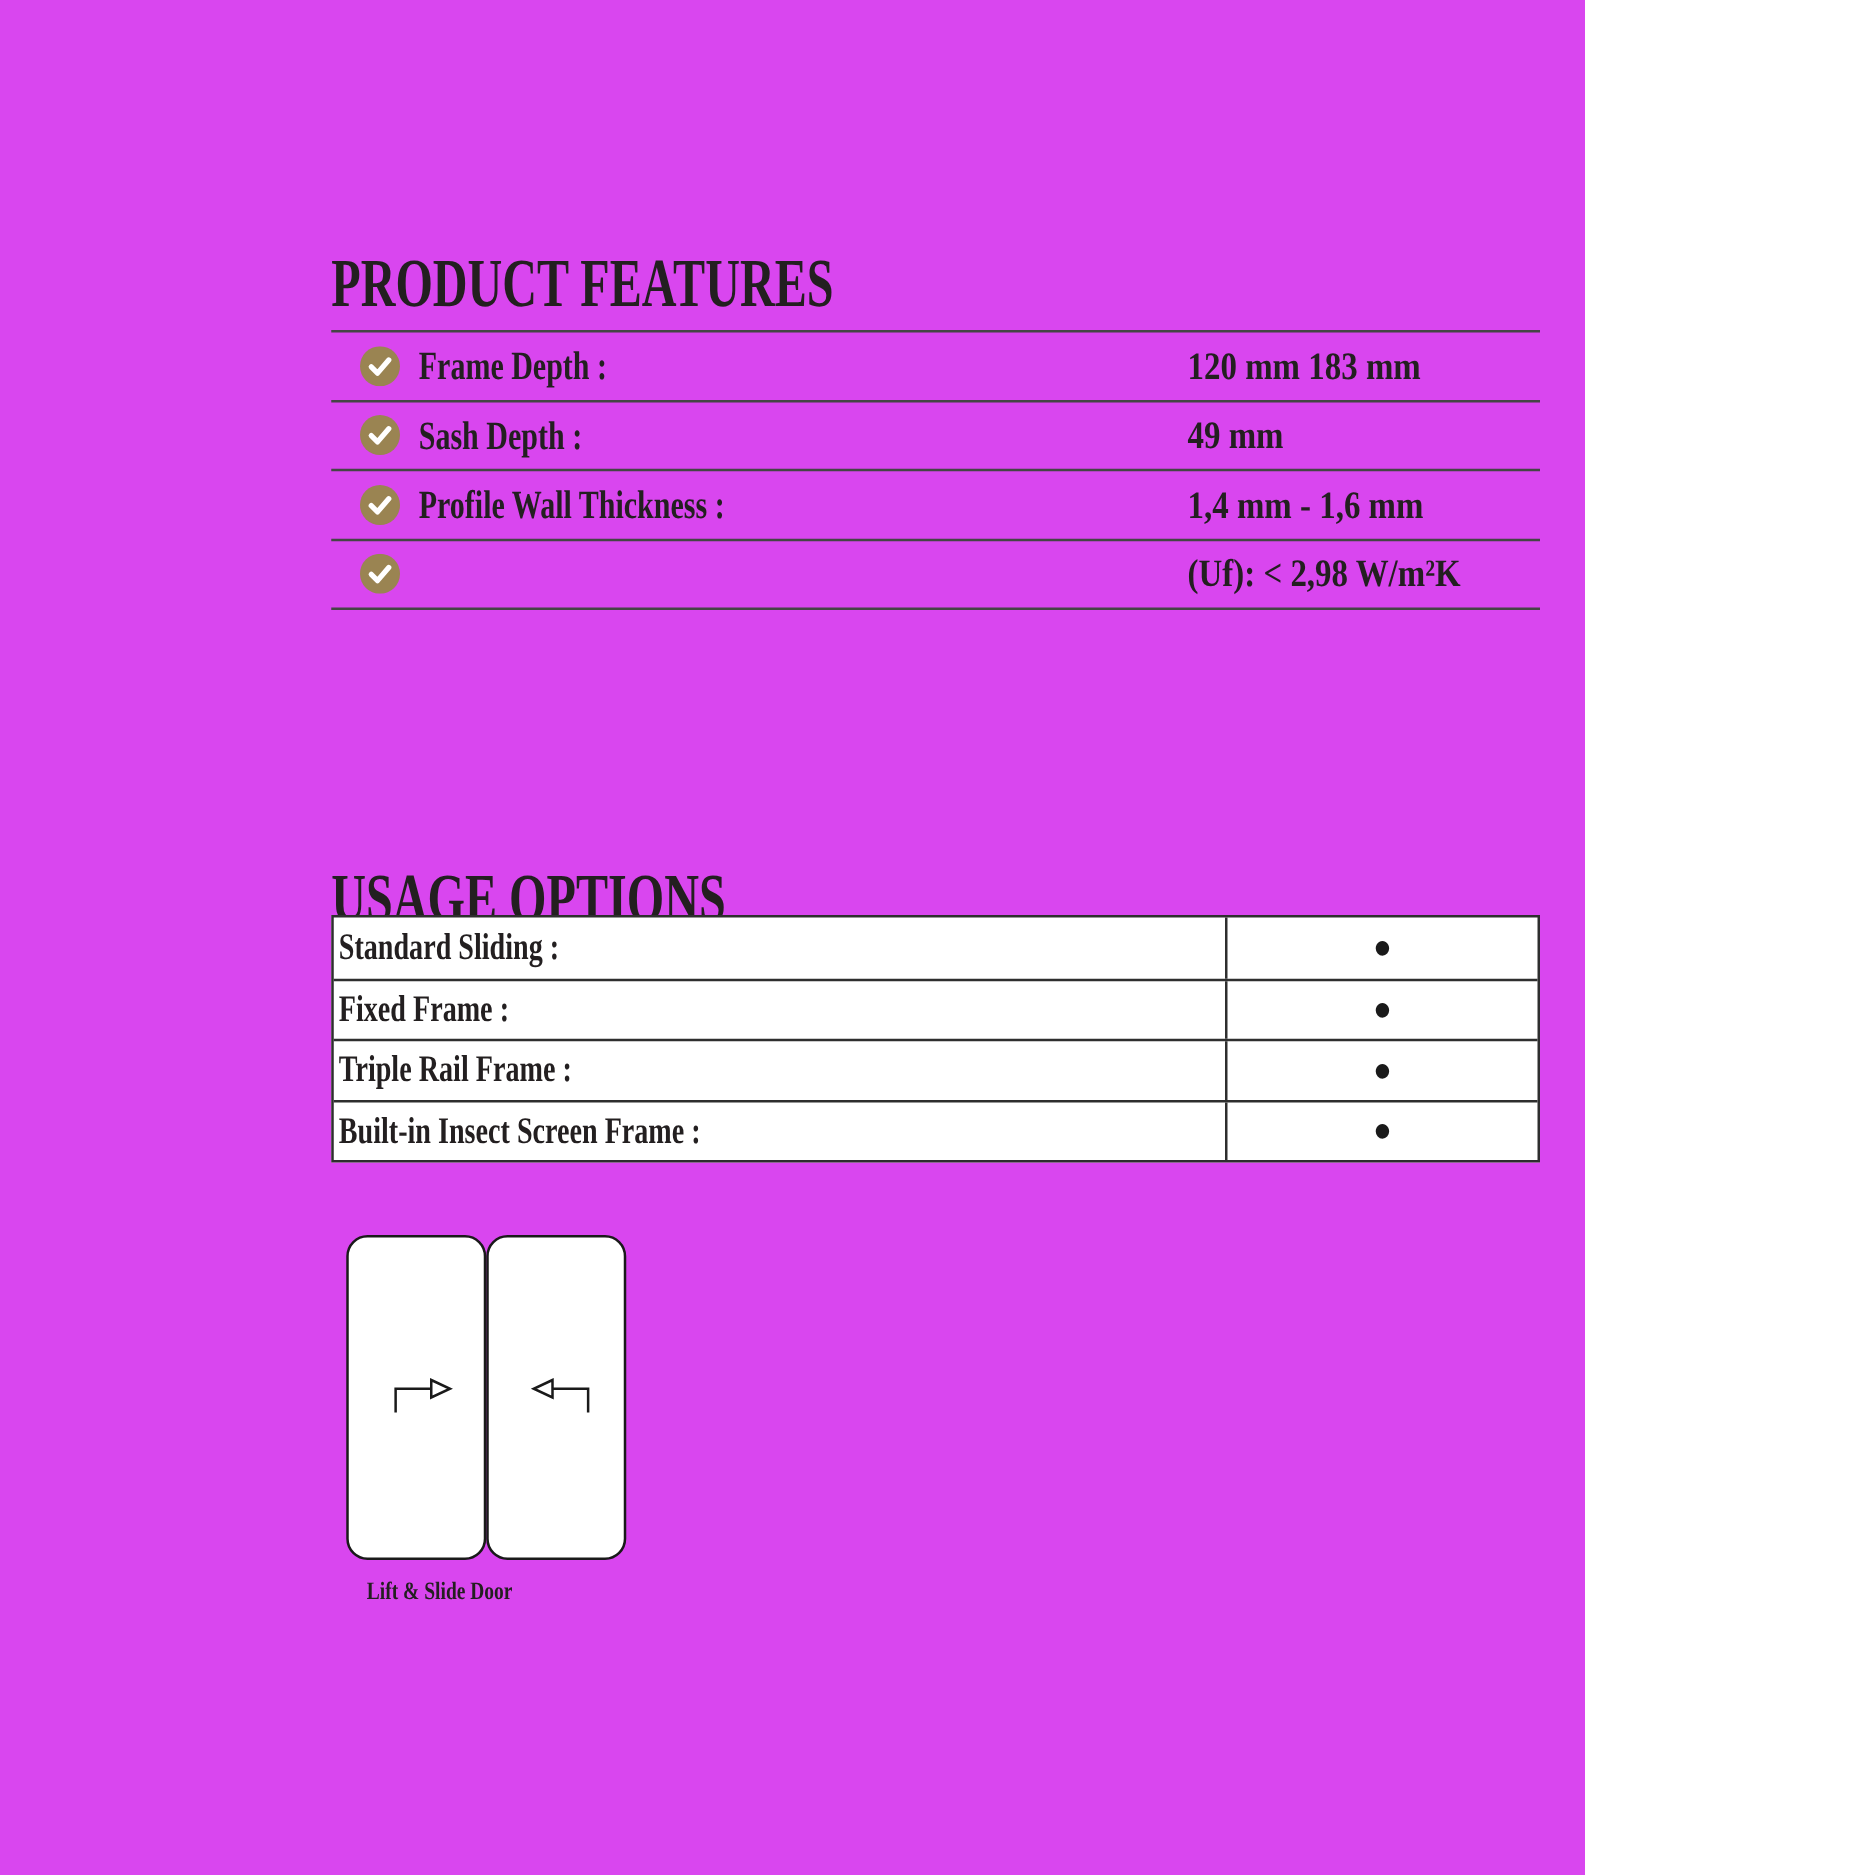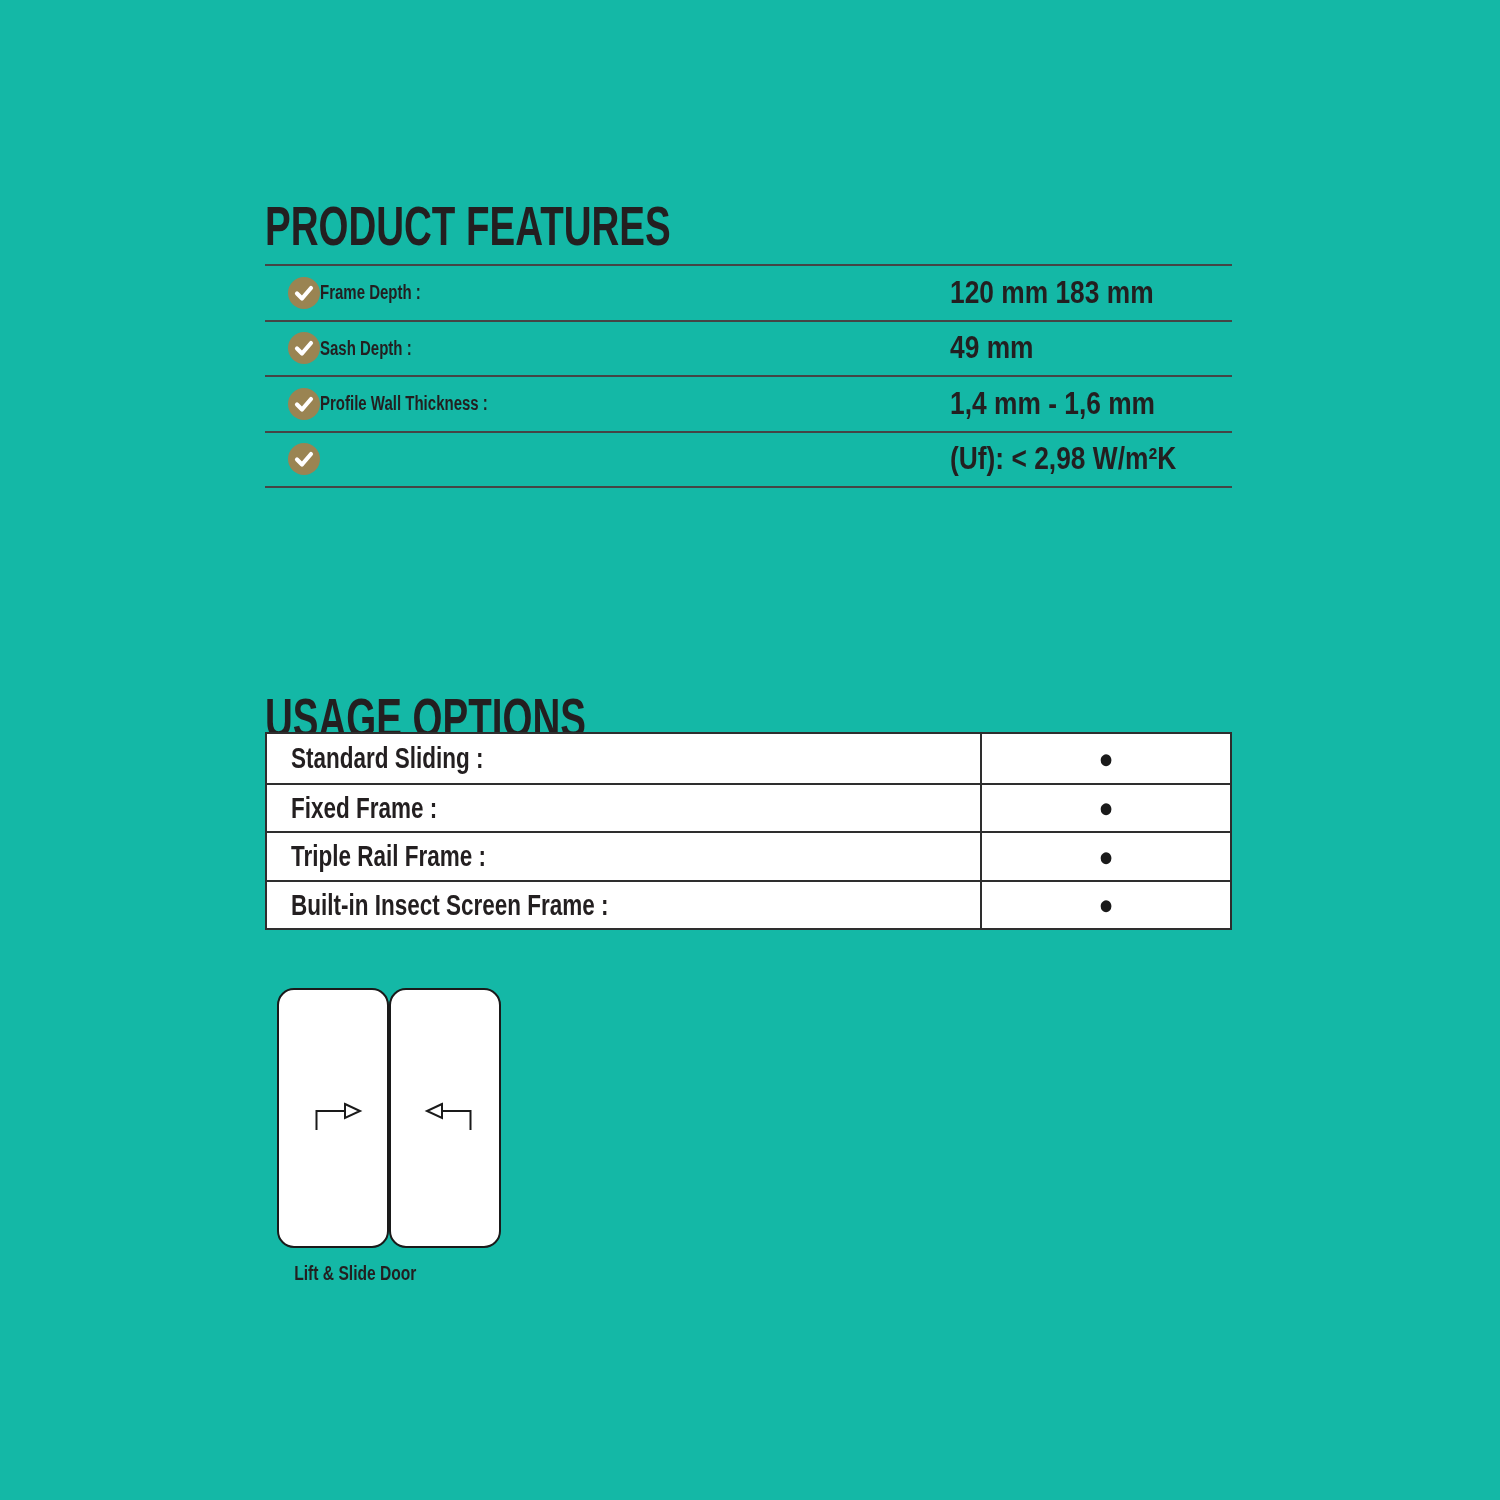--- a/index.html
+++ b/index.html
@@ -5,23 +5,23 @@
   :root{
     --gold:#9a8452;
     --text:#231f20;
     --line:#454545;
     --tborder:#2e2e2e;
     --diagram:#1a1a1a;
   }
   html,body{margin:0;padding:0;background:#fff;}
   .canvas{
     position:relative;
-    width:1500px;height:1500px;
-    background:#14b8a6;
-    font-family:Liberation Sans, sans-serif;
+    width:1268px;height:1500px;
+    background:#d946ef;
+    font-family:Liberation Serif, serif;
     color:var(--text);
     overflow:hidden;
   }
   
   .cx{display:inline-block;white-space:nowrap;transform:scaleX(0.75);transform-origin:left center;}
   .cx-title{display:inline-block;white-space:nowrap;transform:scaleX(0.70);transform-origin:left center;}
   .cx-center{display:inline-block;white-space:nowrap;transform:scaleX(0.78);transform-origin:center center;}
 
   .section-title{
     position:absolute;
@@ -35,40 +35,40 @@
   .features-table{
     position:absolute;left:265px;top:264px;width:967px;
     border-bottom:2px solid var(--line);
   }
   .f-row{
     position:relative;display:flex;align-items:center;
     height:55.5px;box-sizing:border-box;
     border-top:2px solid var(--line);
   }
   .check-badge{width:32px;height:32px;margin-left:23px;flex:0 0 auto;}
-  .f-label{font-size:20px;font-weight:bold;}
+  .f-label{margin-left:15px;font-size:32px;font-weight:bold;}
   .f-value{position:absolute;left:685px;font-size:31px;font-weight:bold;}
   .f-value .cx{transform:scaleX(0.85);}
 
   
   .door-header{
     position:absolute;left:980px;top:675px;width:252px;height:59px;
     box-sizing:border-box;border:2px solid var(--tborder);
     display:flex;align-items:center;justify-content:center;
     font-size:34px;font-weight:bold;background:#fff;
   }
   .usage-table{
     position:absolute;left:265px;top:732px;width:967px;
     box-sizing:border-box;border:2px solid var(--tborder);
     background:#fff;
   }
   .u-row{display:flex;height:48.5px;box-sizing:border-box;}
   .u-row + .u-row{border-top:2px solid var(--tborder);}
   .u-label{
-    width:713px;box-sizing:border-box;padding-left:24px;
+    width:713px;box-sizing:border-box;padding-left:4px;
     display:flex;align-items:center;
     font-size:30px;font-weight:bold;
   }
   .u-cell{
     flex:1;border-left:2px solid var(--tborder);
     display:flex;align-items:center;justify-content:center;
   }
   .u-dot{font-size:25px;line-height:1;color:var(--diagram);transform:scaleY(1.1);}
 
   

